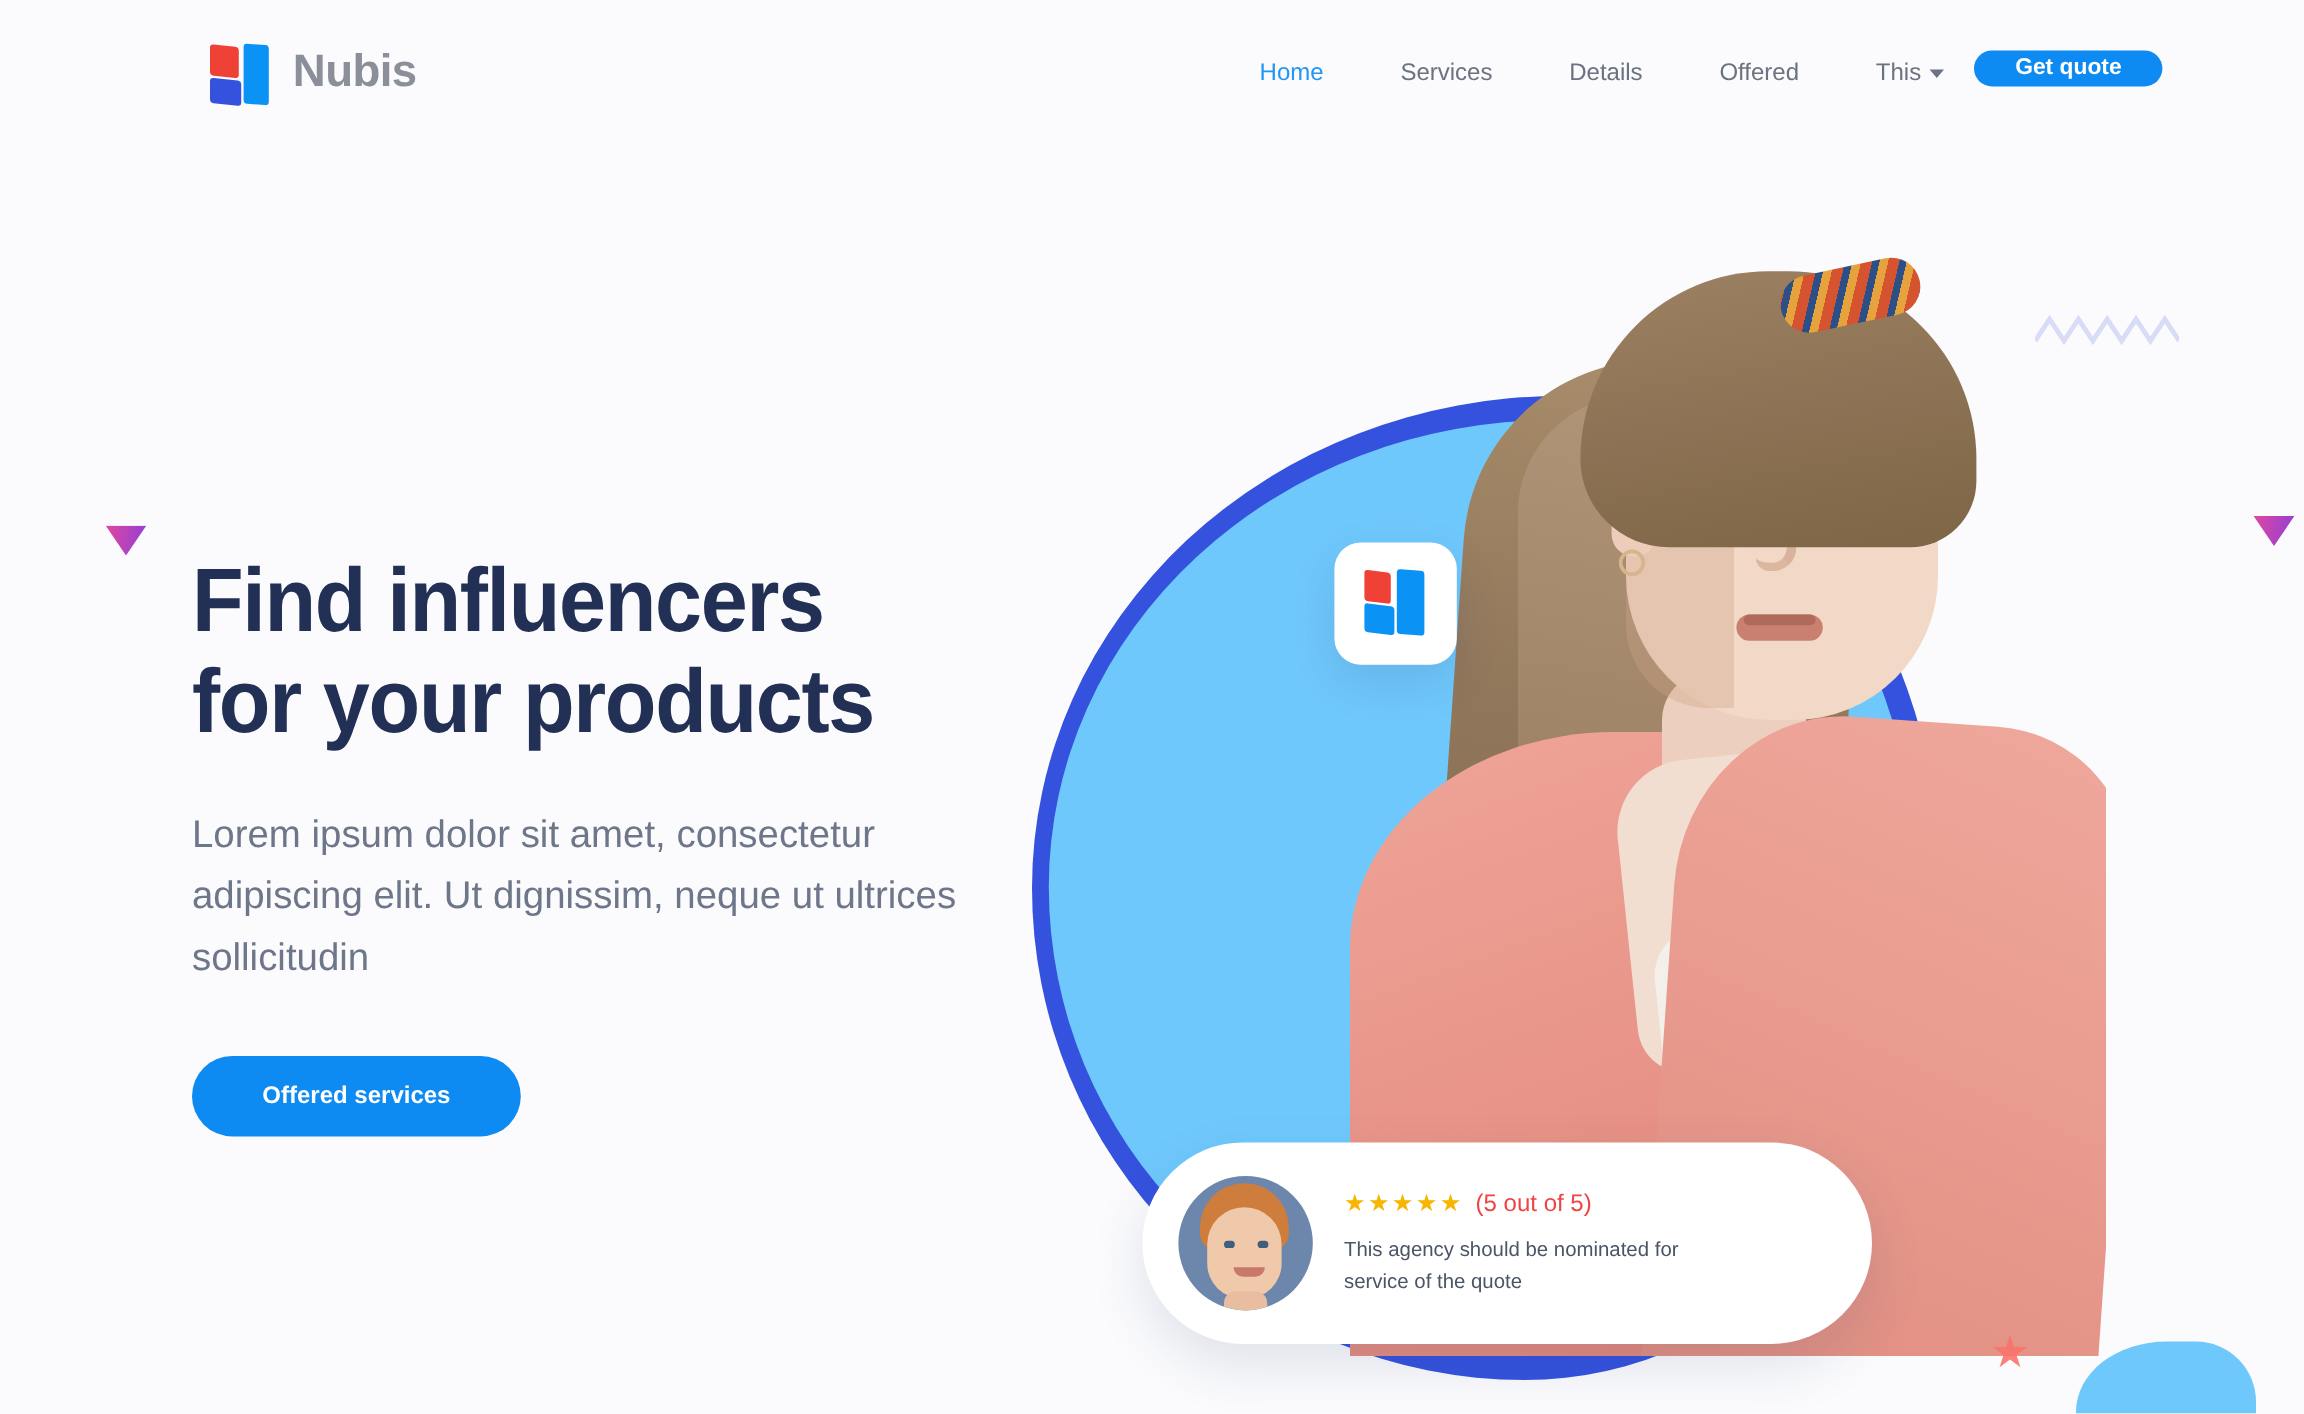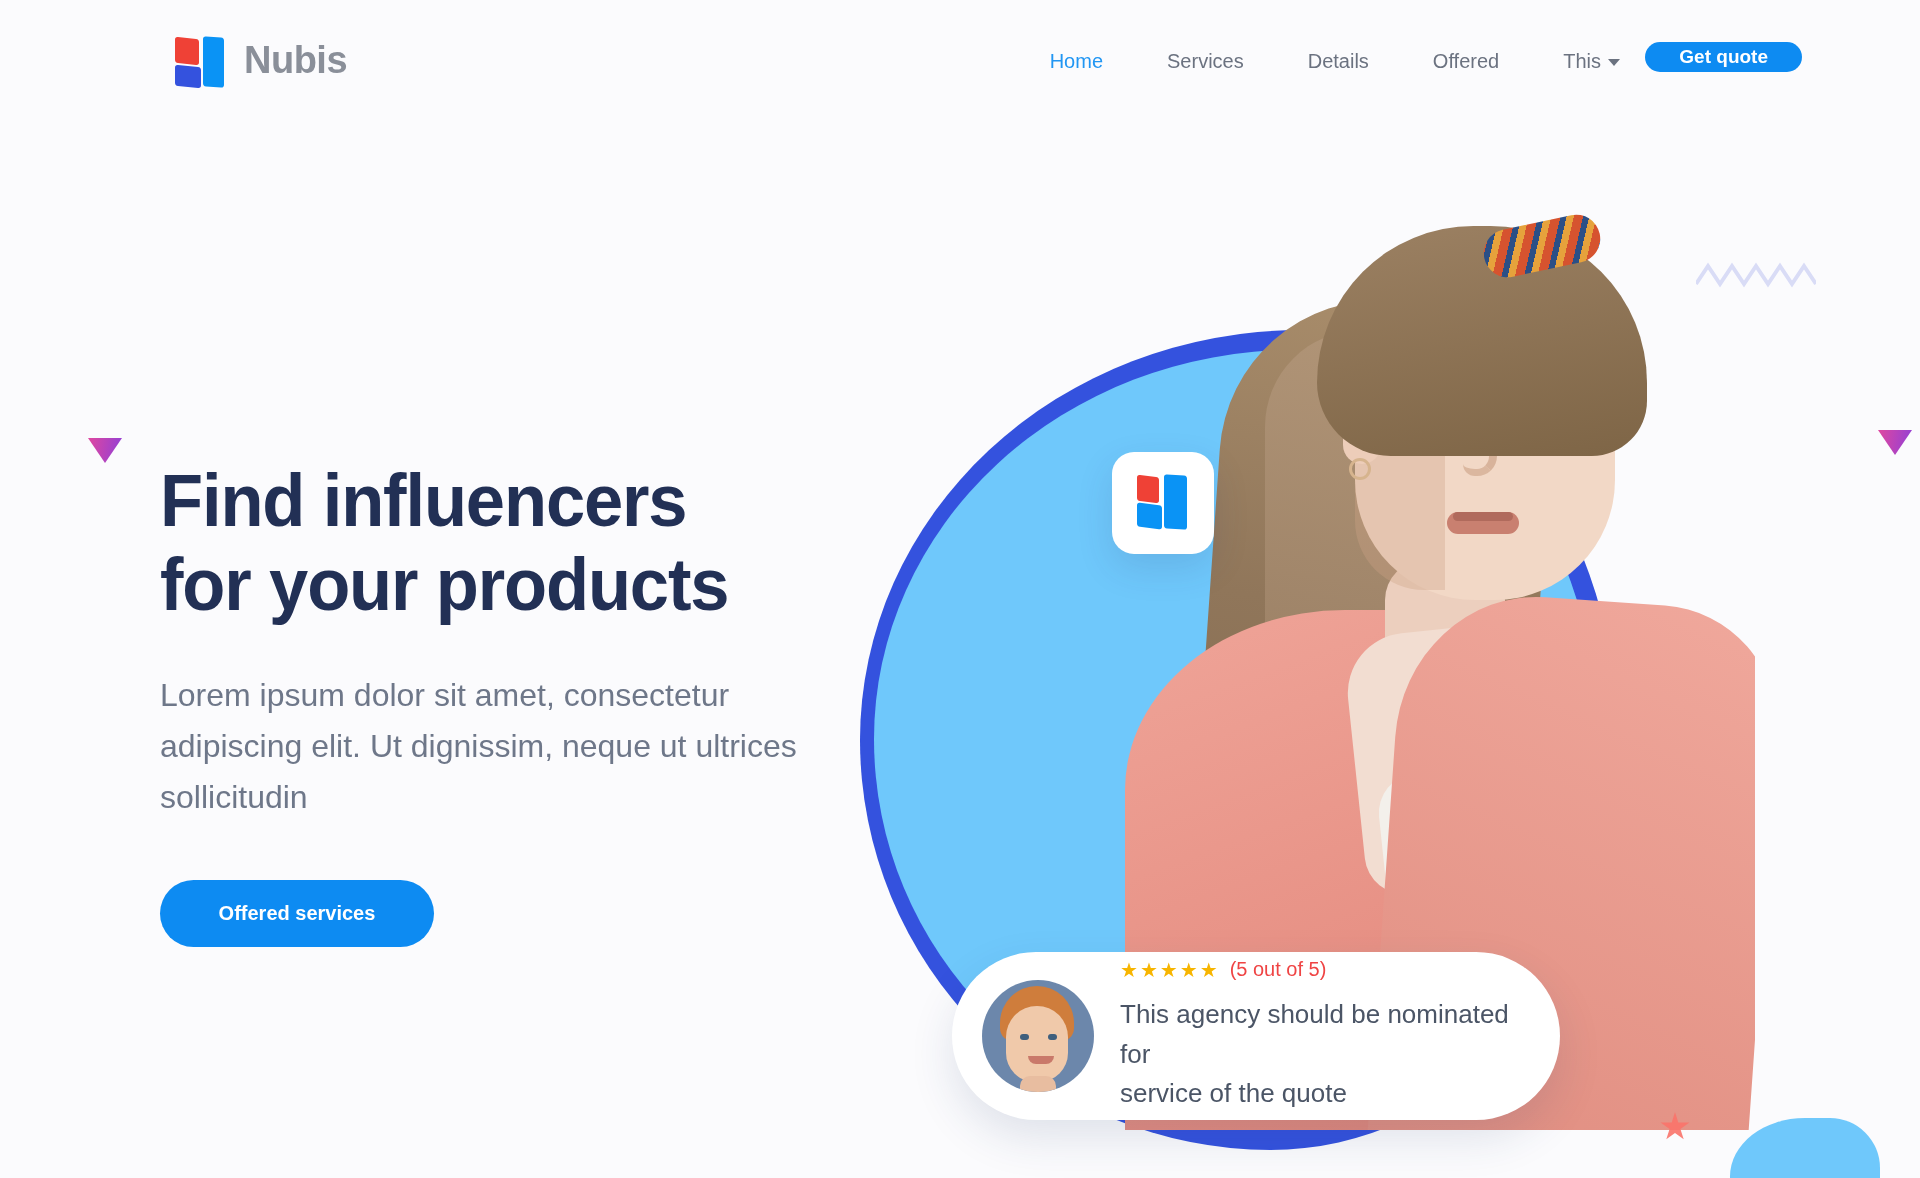--- a/index.html
+++ b/index.html
@@ -263,21 +263,21 @@
     background:#c9796a; border-radius:0 0 14px 14px;
   }
   .av-neck{
     position:absolute; left:38px; top:96px; width:36px; height:22px;
     background:#e8bda0; border-radius:10px;
   }
   .t-body{ flex:1; }
   .t-rating{ display:flex; align-items:center; gap:10px; margin-bottom:14px; }
   .stars{ color:#f7b500; font-size:20px; letter-spacing:2px; line-height:1; }
   .t-count{ font-size:20px; color:#ef4444; }
-  .t-text{ font-size:26px; line-height:1.52; color:#4b5566; }
+  .t-text{ font-size:17px; line-height:1.52; color:#4b5566; }
 </style>
 </head>
 <body>
 
 <div id="page">
 
   <div class="hero-right">
     <div class="blob-ring"></div>
     <div class="blob-fill"></div>
 

